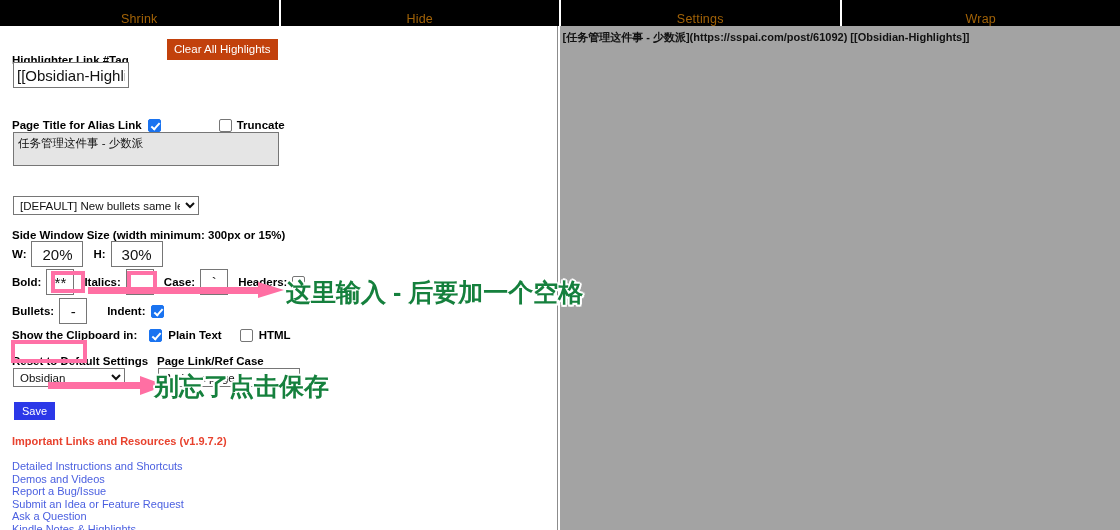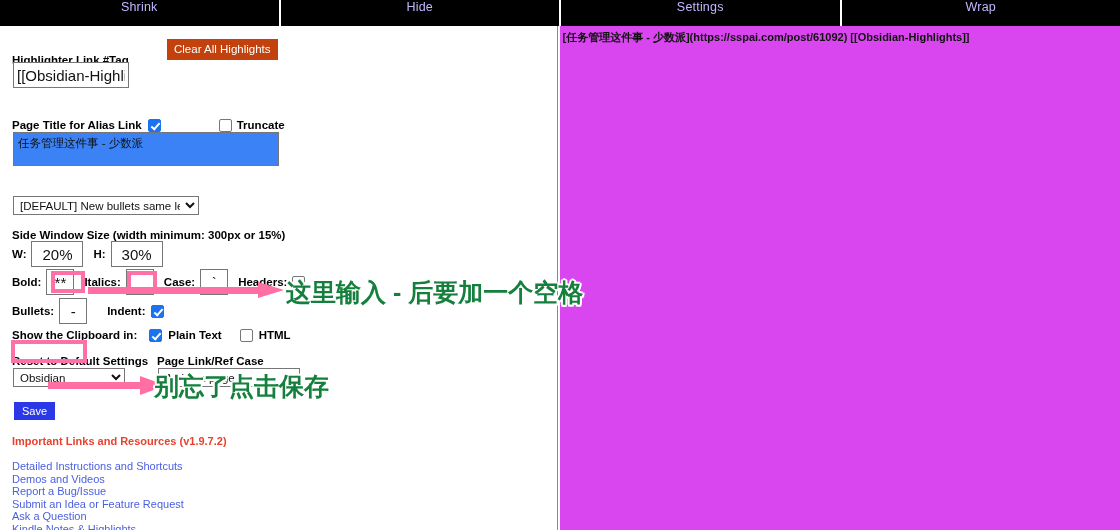--- a/index.html
+++ b/index.html
@@ -20,45 +20,45 @@
   .tabbar {
     position: absolute; top: 0; left: 0;
     width: 1120px; height: 26px;
     background: #000000;
     display: flex;
     align-items: stretch;
   }
   .tabbar .tab {
     flex: 1 1 0;
     background: #000000;
-    color: #c4b5fd;
+    color: #a16207;
     font-size: 12.5px;
     display: flex;
-    align-items: flex-start;
+    align-items: flex-end;
     justify-content: center;
     border-right: 2px solid #ffffff;
     letter-spacing: .2px;
     cursor: pointer;
   }
   .tabbar .tab:last-child { border-right: none; }
 
   
   .pane-left {
     position: absolute;
     top: 26px; left: 0;
     width: 558px; height: 504px;
     background: #ffffff;
     border-right: 1.5px solid #8c8c8c;
     overflow: hidden;
   }
   .pane-right {
     position: absolute;
     top: 26px; left: 559.5px;
     width: 560.5px; height: 504px;
-    background: #d946ef;
+    background: #a3a3a3;
     overflow: hidden;
   }
   .clip-text {
     position: absolute;
     top: 4px; left: 3px;
     width: 548px;
     font-size: 11px;
     font-weight: bold;
     color: #111111;
     line-height: 14px;
@@ -135,21 +135,21 @@
   #in-tag   { position: absolute; left: 13px; top: 36px; width: 116px; }
 
   #row-title { left: 12px; top: 93px; }
   #row-title .lbl { margin-right: 6px; }
   #chk-truncate { margin-left: 58px; margin-right: 5px; }
 
   #ta-title {
     position: absolute; left: 13px; top: 106px;
     width: 266px; height: 34px;
     border: 1px solid #767676;
-    background: #3b82f6;
+    background: #e5e5e5;
     font-family: "Liberation Sans", sans-serif;
     font-size: 11.5px;
     color: #111;
     padding: 3px 4px;
     resize: none;
     outline: none;
     line-height: 14px;
   }
 
   #lbl-linebreaks { position: absolute; left: 12px; top: 159px; }

